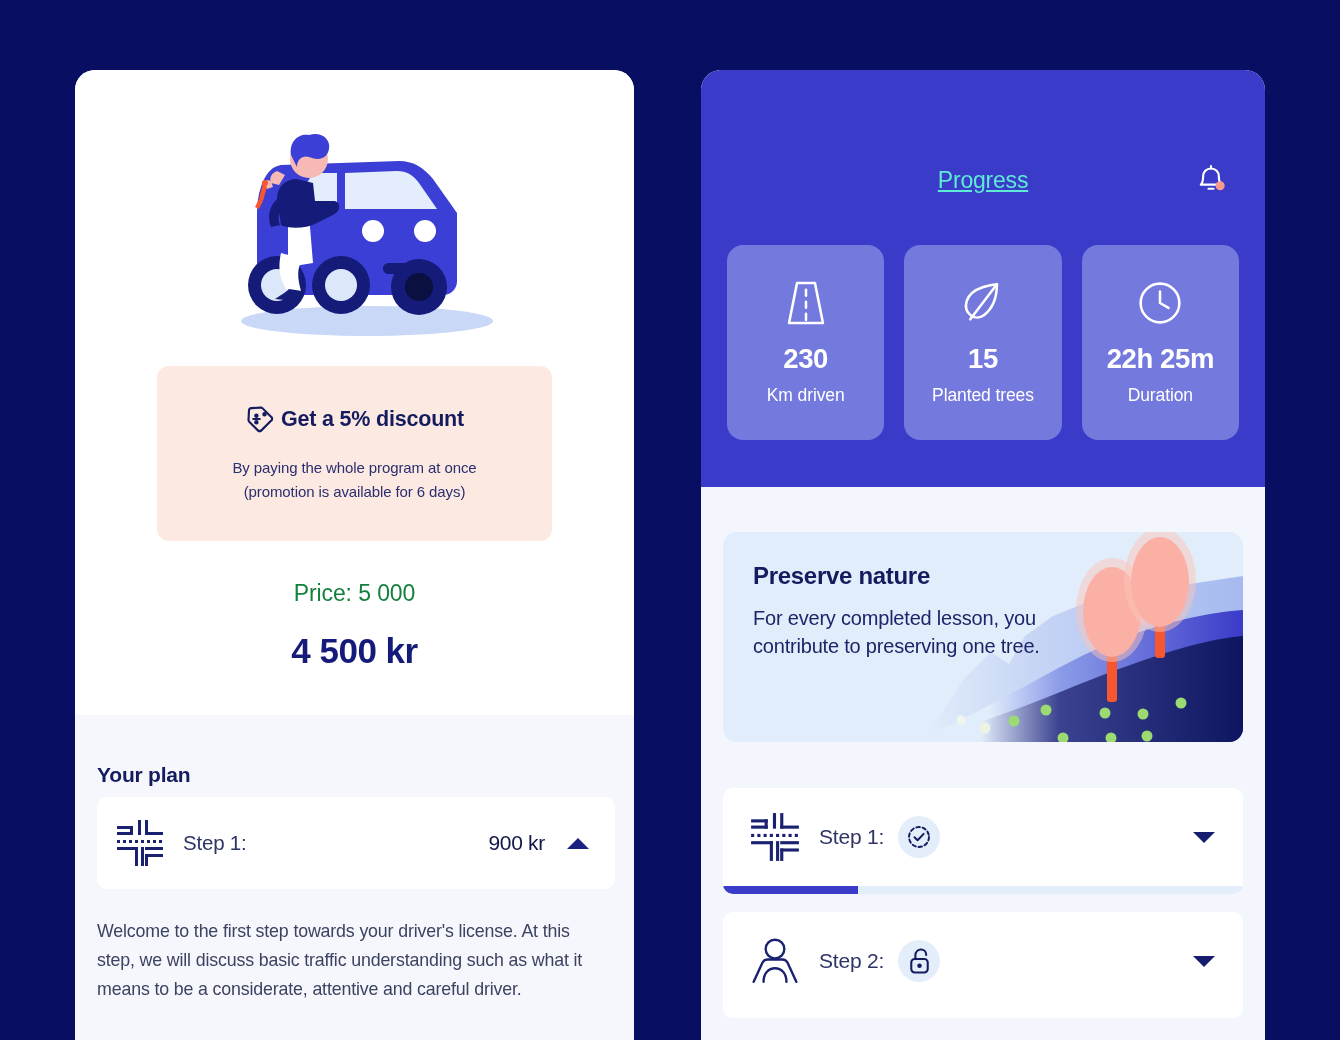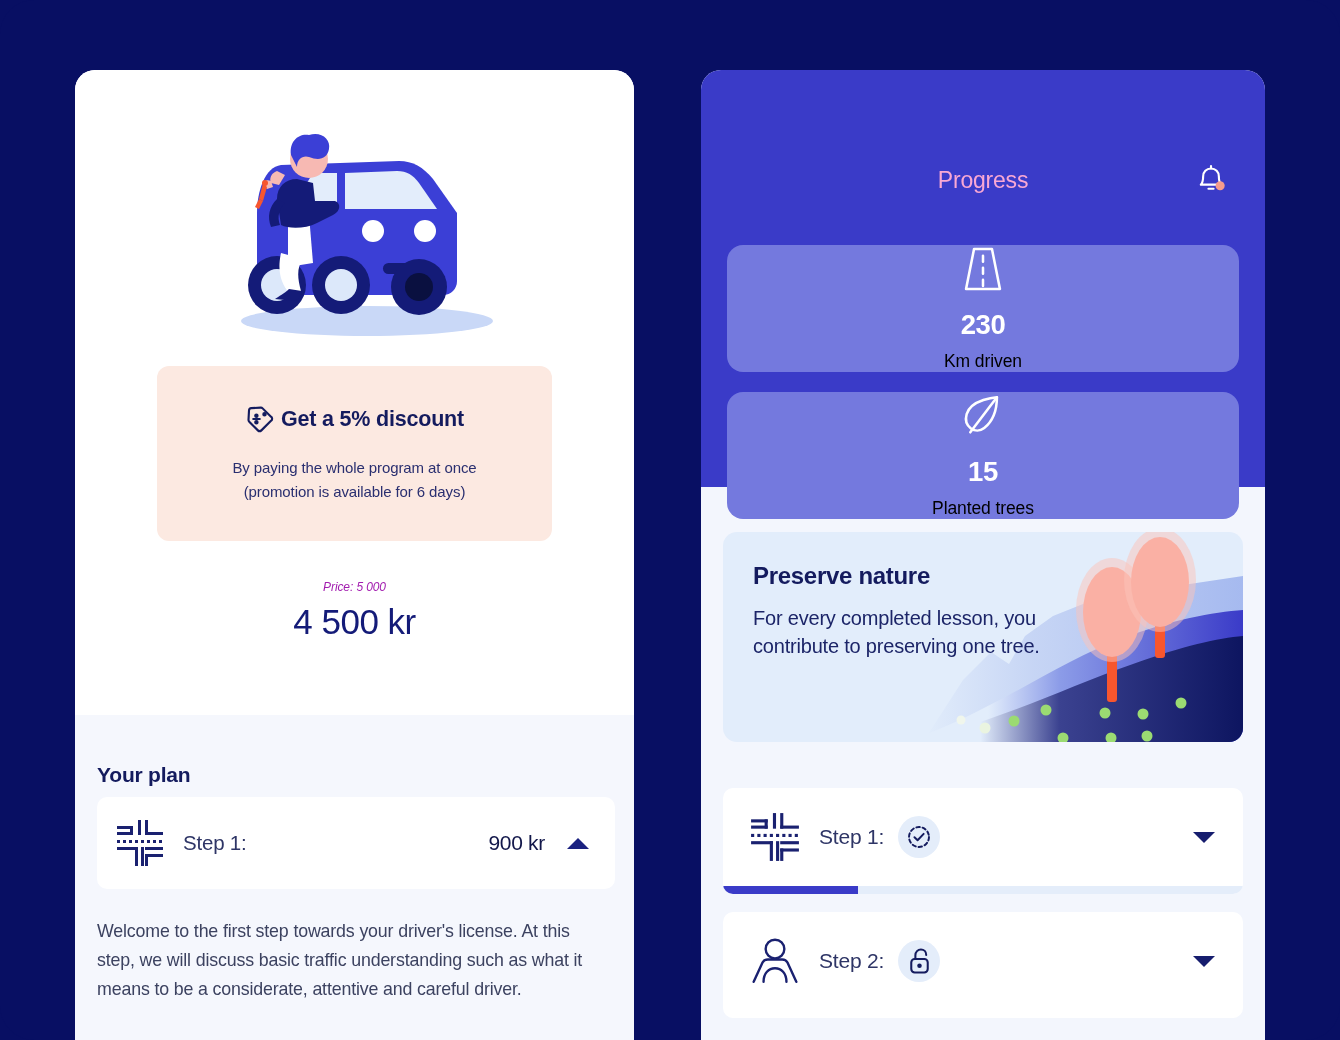--- a/index.html
+++ b/index.html
@@ -59,25 +59,25 @@
   .discount-sub {
     font-size: 15px; color: #2A2F70; line-height: 1.55;
     text-align: center; letter-spacing: -0.1px;
   }
 
   .price-block {
     position: absolute; left: 0; right: 0; top: 510px;
     text-align: center;
   }
   .price-old {
-    font-size: 12px; color: #a21caf; letter-spacing: -0.1px; font-style: italic;
+    font-size: 23px; color: #15803d; letter-spacing: -0.1px;
   }
   .price-new {
-    font-size: 35px; font-weight: normal; color: #141B78;
-    margin-top: 8px; letter-spacing: -0.5px;
+    font-size: 35px; font-weight: bold; color: #141B78;
+    margin-top: 24px; letter-spacing: -0.5px;
   }
 
   .your-plan-title {
     position: absolute; left: 22px; top: 48px;
     font-size: 21px; font-weight: bold; color: #141B5E;
     letter-spacing: -0.2px;
   }
 
   .step-row-left {
     position: absolute;
@@ -139,47 +139,47 @@
     font-size: 22px; font-weight: bold; font-style: italic;
     color: #FFFFFF; letter-spacing: 0.3px;
   }
   .status-icons { display: flex; align-items: center; gap: 11px; }
 
   .nav-bar {
     position: absolute; left: 0; right: 0; top: 85px; height: 50px;
     display: flex; align-items: center; justify-content: center;
   }
   .nav-title {
-    font-size: 23px; color: #f9a8d4; letter-spacing: -0.2px;
+    font-size: 23px; color: #5eead4; letter-spacing: -0.2px; text-decoration: underline;
   }
   .bell-btn {
     position: absolute; right: 32px; top: 50%;
     transform: translateY(-50%);
     width: 44px; height: 44px;
     display: flex; align-items: center; justify-content: center;
   }
 
   .stats-row {
     position: absolute; left: 26px; right: 26px; top: 175px;
-    display: flex; gap: 20px; flex-direction: column;
+    display: flex; gap: 20px;
   }
   .stat-card {
     flex: 1; height: 195px;
     background: #7479DE;
     border-radius: 16px;
     display: flex; flex-direction: column;
     align-items: center; justify-content: center;
   }
   .stat-icon { height: 48px; display: flex; align-items: center; }
   .stat-value {
     font-size: 27.5px; font-weight: bold; color: #FFFFFF;
     margin-top: 16px; letter-spacing: -0.4px; white-space: nowrap;
   }
   .stat-label {
-    font-size: 17.5px; color: #000000; margin-top: 10px;
+    font-size: 17.5px; color: #ffffff; margin-top: 10px;
     letter-spacing: -0.1px; white-space: nowrap; text-align: center;
   }
 
   .nature-card {
     position: absolute; left: 22px; right: 22px; top: 462px;
     height: 210px;
     background: #E2EDFB;
     border-radius: 14px;
     overflow: hidden;
     text-decoration: underline;

